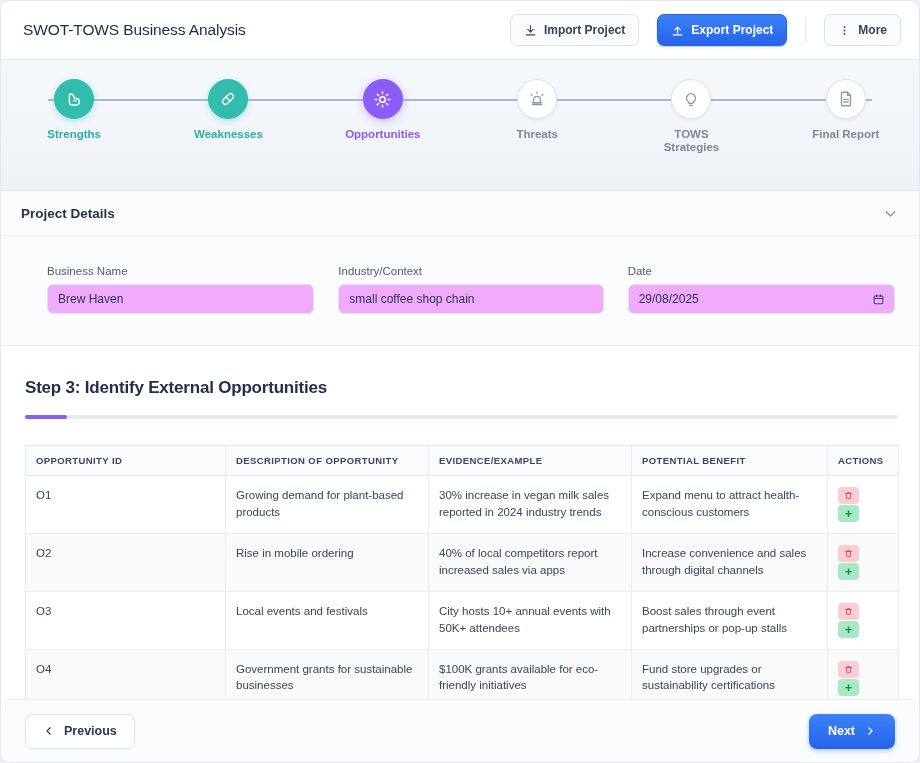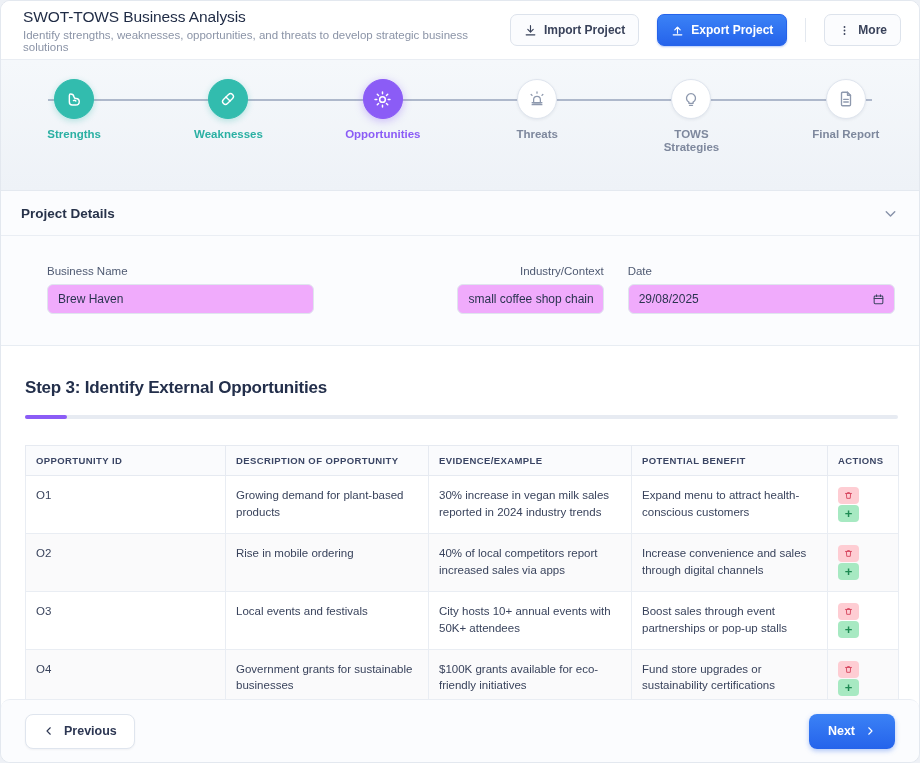--- a/index.html
+++ b/index.html
@@ -95,21 +95,21 @@
   .panel-title { font-size: 13.5px; font-weight: 700; color: #27324a; }
   .chev { color: #8893aa; cursor: pointer; }
   .panel-body {
     flex: 0 0 110px;
     background: #fbfcfe;
     border-bottom: 1px solid #e8edf3;
     display: flex; gap: 24px;
     padding: 29px 24px 0 46px;
   }
   .field { display: flex; flex-direction: column; gap: 7px; }
-  .f1 { width: 268px; } .f2 { width: 266px; align-items: flex-end; } .f3 { width: 268px; }
+  .f1 { width: 268px; } .f2 { width: 266px; } .f3 { width: 268px; }
   .field label { font-size: 11.5px; color: #4f5a72; }
   .field .inp {
     height: 30px; border: 1px solid #dfe5ee; border-radius: 6px;
     background: #f0abfc; font-size: 12px; color: #2a3450;
     display: flex; align-items: center; justify-content: space-between;
     padding: 0 9px 0 10px;
   }
   .cal { color: #3c4560; }
 
   
@@ -168,21 +168,20 @@
   }
 </style>
 </head>
 <body>
 
 <div class="app">
 
   <div class="header">
     <div class="title-wrap">
       <div class="app-title">SWOT-TOWS Business Analysis</div>
-      <div class="app-sub">Identify strengths, weaknesses, opportunities, and threats to develop strategic business solutions</div>
     </div>
     <div class="header-actions">
       <div class="btn">
         <span class="ico">
           <svg width="13" height="13" viewBox="0 0 24 24" fill="none" stroke="currentColor" stroke-width="2.1" stroke-linecap="round" stroke-linejoin="round">
               <path d="M12 3v11"></path>
               <path d="M7 10l5 5 5-5"></path>
               <path d="M4 20h16"></path>
             </svg>
         </span>

